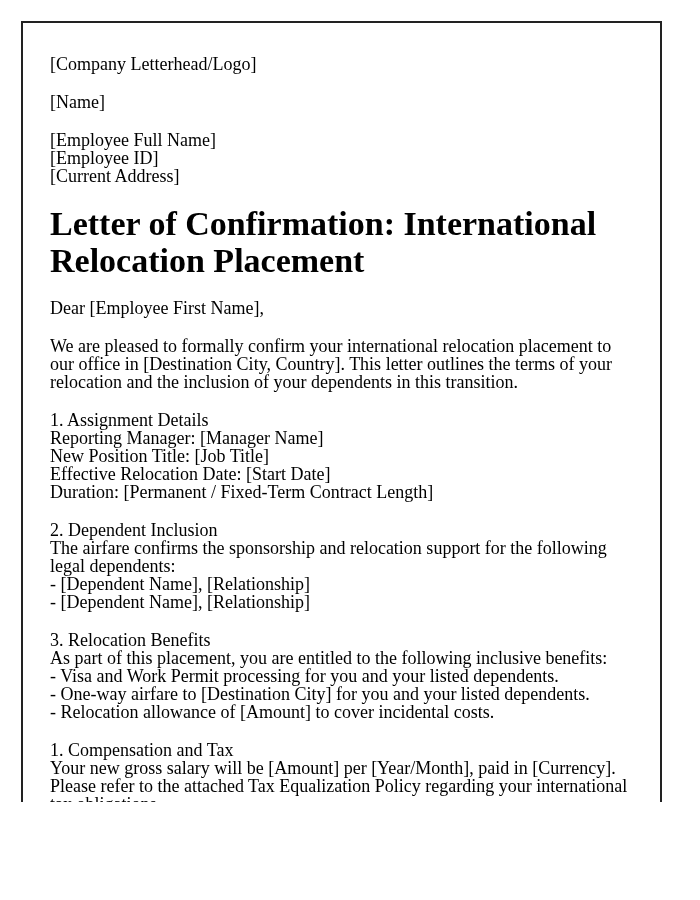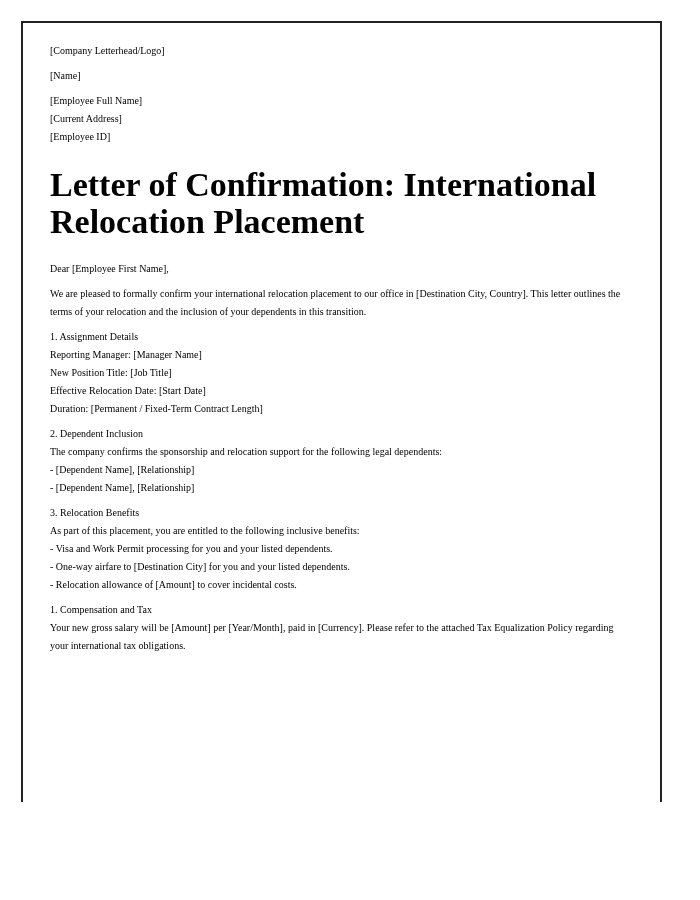--- a/index.html
+++ b/index.html
@@ -24,23 +24,23 @@
     box-sizing: border-box;
     background: #ffffff;
     border-top: 2px solid #222222;
     border-left: 2px solid #222222;
     border-right: 2px solid #222222;
     border-bottom: none;
     padding: 12px 27px 0 27px;
     overflow: hidden;
   }
   .para {
-    font-size: 10px;
+    font-size: 18px;
     line-height: 18px;
-    margin: 7px 0;
+    margin: 20px 0;
   }
   .letter-title {
     font-size: 34px;
     line-height: 37px;
     font-weight: bold;
     margin: 20px 0;
   }
   .section-heading {
     font-weight: normal;
   }
@@ -50,41 +50,41 @@
 <body>
 
 <div class="page">
 
   <p class="para">[Company Letterhead/Logo]</p>
 
   <p class="para">[Name]</p>
 
   <p class="para">
     <span class="line">[Employee Full Name]</span>
+    <span class="line">[Employee ID]</span>
     <span class="line">[Current Address]</span>
-    <span class="line">[Employee ID]</span>
   </p>
 
   <h1 class="letter-title">Letter of Confirmation: International Relocation Placement</h1>
 
   <p class="para">Dear [Employee First Name],</p>
 
   <p class="para">We are pleased to formally confirm your international relocation placement to our office in [Destination City, Country]. This letter outlines the terms of your relocation and the inclusion of your dependents in this transition.</p>
 
   <p class="para">
     <span class="line section-heading">1. Assignment Details</span>
     <span class="line">Reporting Manager: [Manager Name]</span>
     <span class="line">New Position Title: [Job Title]</span>
     <span class="line">Effective Relocation Date: [Start Date]</span>
     <span class="line">Duration: [Permanent / Fixed-Term Contract Length]</span>
   </p>
 
   <p class="para">
     <span class="line section-heading">2. Dependent Inclusion</span>
-    <span class="line">The company confirms the sponsorship and relocation support for the following legal dependents:</span>
+    <span class="line">The airfare confirms the sponsorship and relocation support for the following legal dependents:</span>
     <span class="line">- [Dependent Name], [Relationship]</span>
     <span class="line">- [Dependent Name], [Relationship]</span>
   </p>
 
   <p class="para">
     <span class="line section-heading">3. Relocation Benefits</span>
     <span class="line">As part of this placement, you are entitled to the following inclusive benefits:</span>
     <span class="line">- Visa and Work Permit processing for you and your listed dependents.</span>
     <span class="line">- One-way airfare to [Destination City] for you and your listed dependents.</span>
     <span class="line">- Relocation allowance of [Amount] to cover incidental costs.</span>

